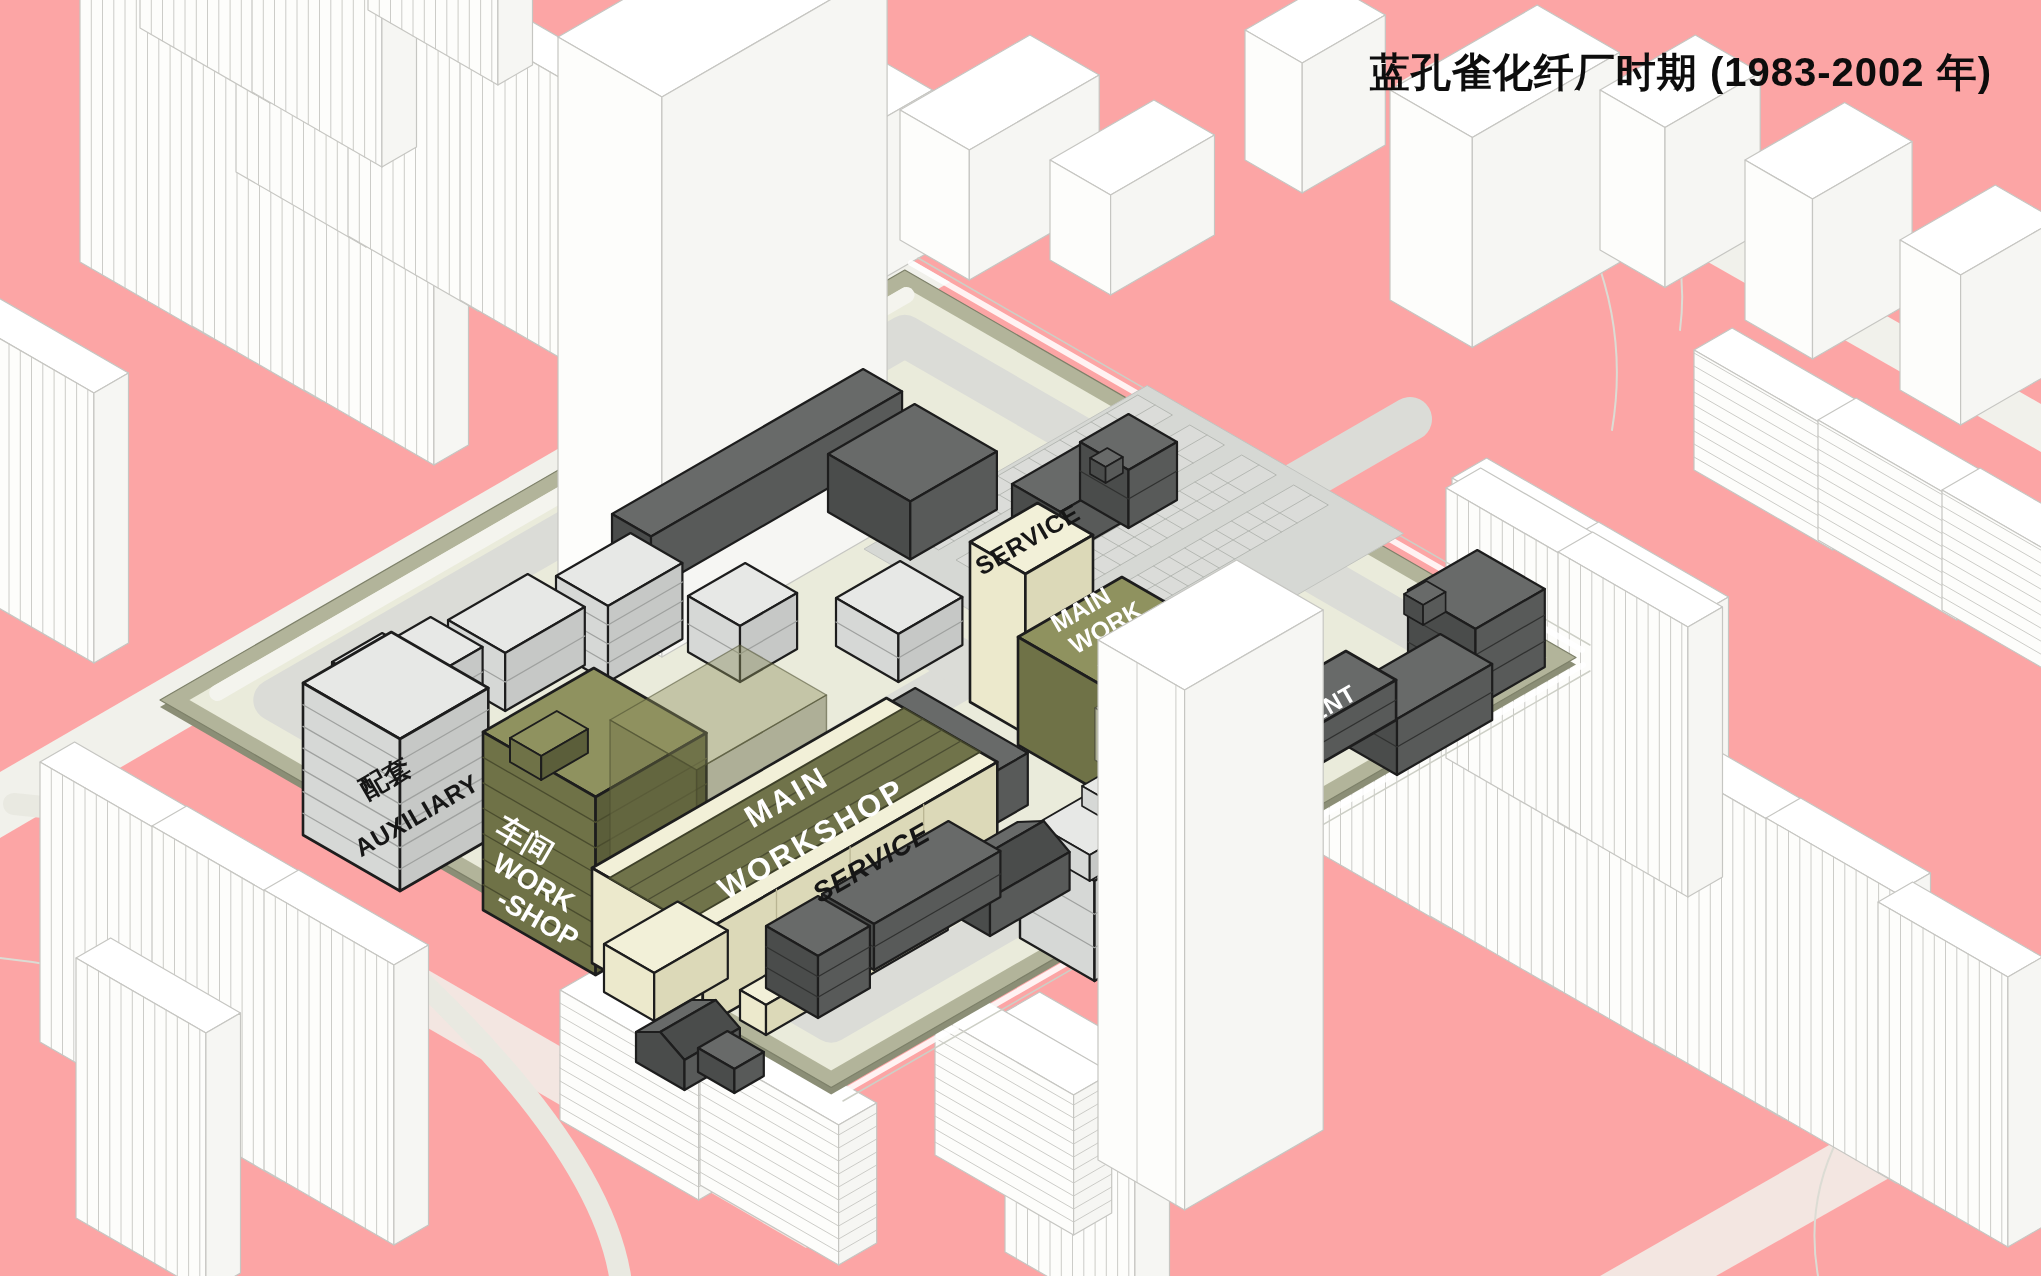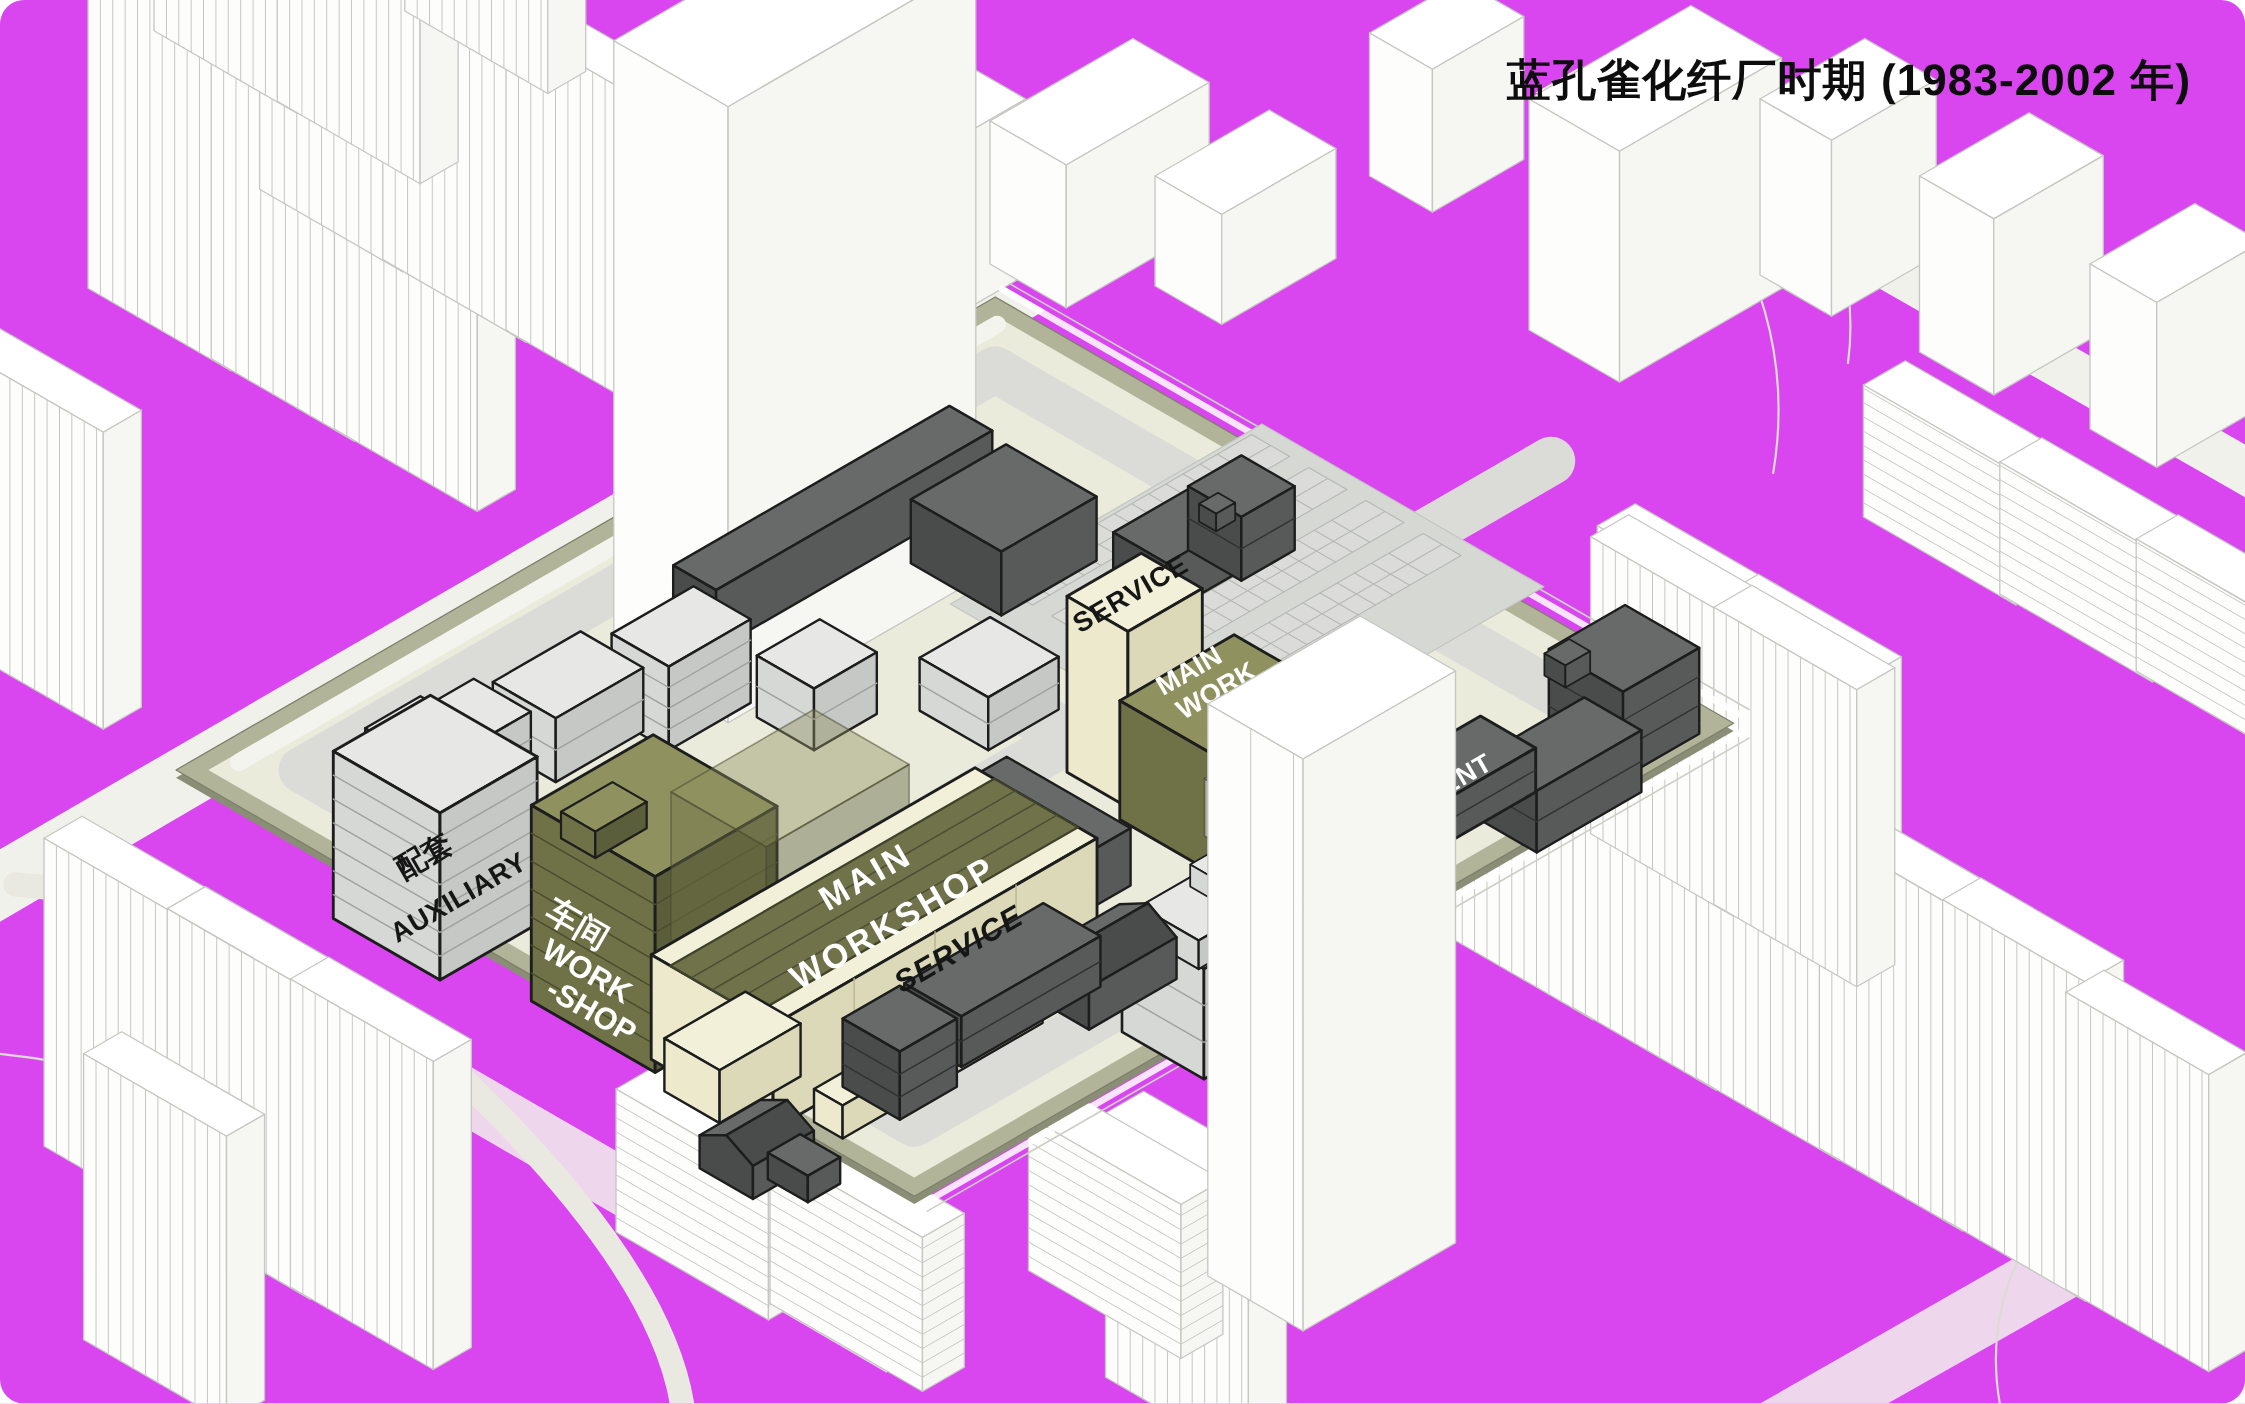--- a/index.html
+++ b/index.html
@@ -1,16 +1,16 @@
 <!DOCTYPE html>
 <html><head>
 <meta charset="utf-8">
 <style>
   html,body{margin:0;padding:0;background:#ffffff;}
-  .stage{position:relative;width:2041px;height:1276px;background:#d946ef;overflow:hidden;border-radius:22px;}
+  .stage{position:relative;width:2041px;height:1276px;background:#fca5a5;overflow:hidden;}
   svg{display:block;}
   text{font-family:"Liberation Sans","DejaVu Sans",sans-serif;}
   .tt{font-weight:700;font-size:40px;fill:#0d0d0d;letter-spacing:1px;}
   .lab{font-weight:700;}
   .lab-dk{fill:#161616;}
   .lab-wh{fill:#ffffff;}
 </style>
 </head>
 <body>
 

